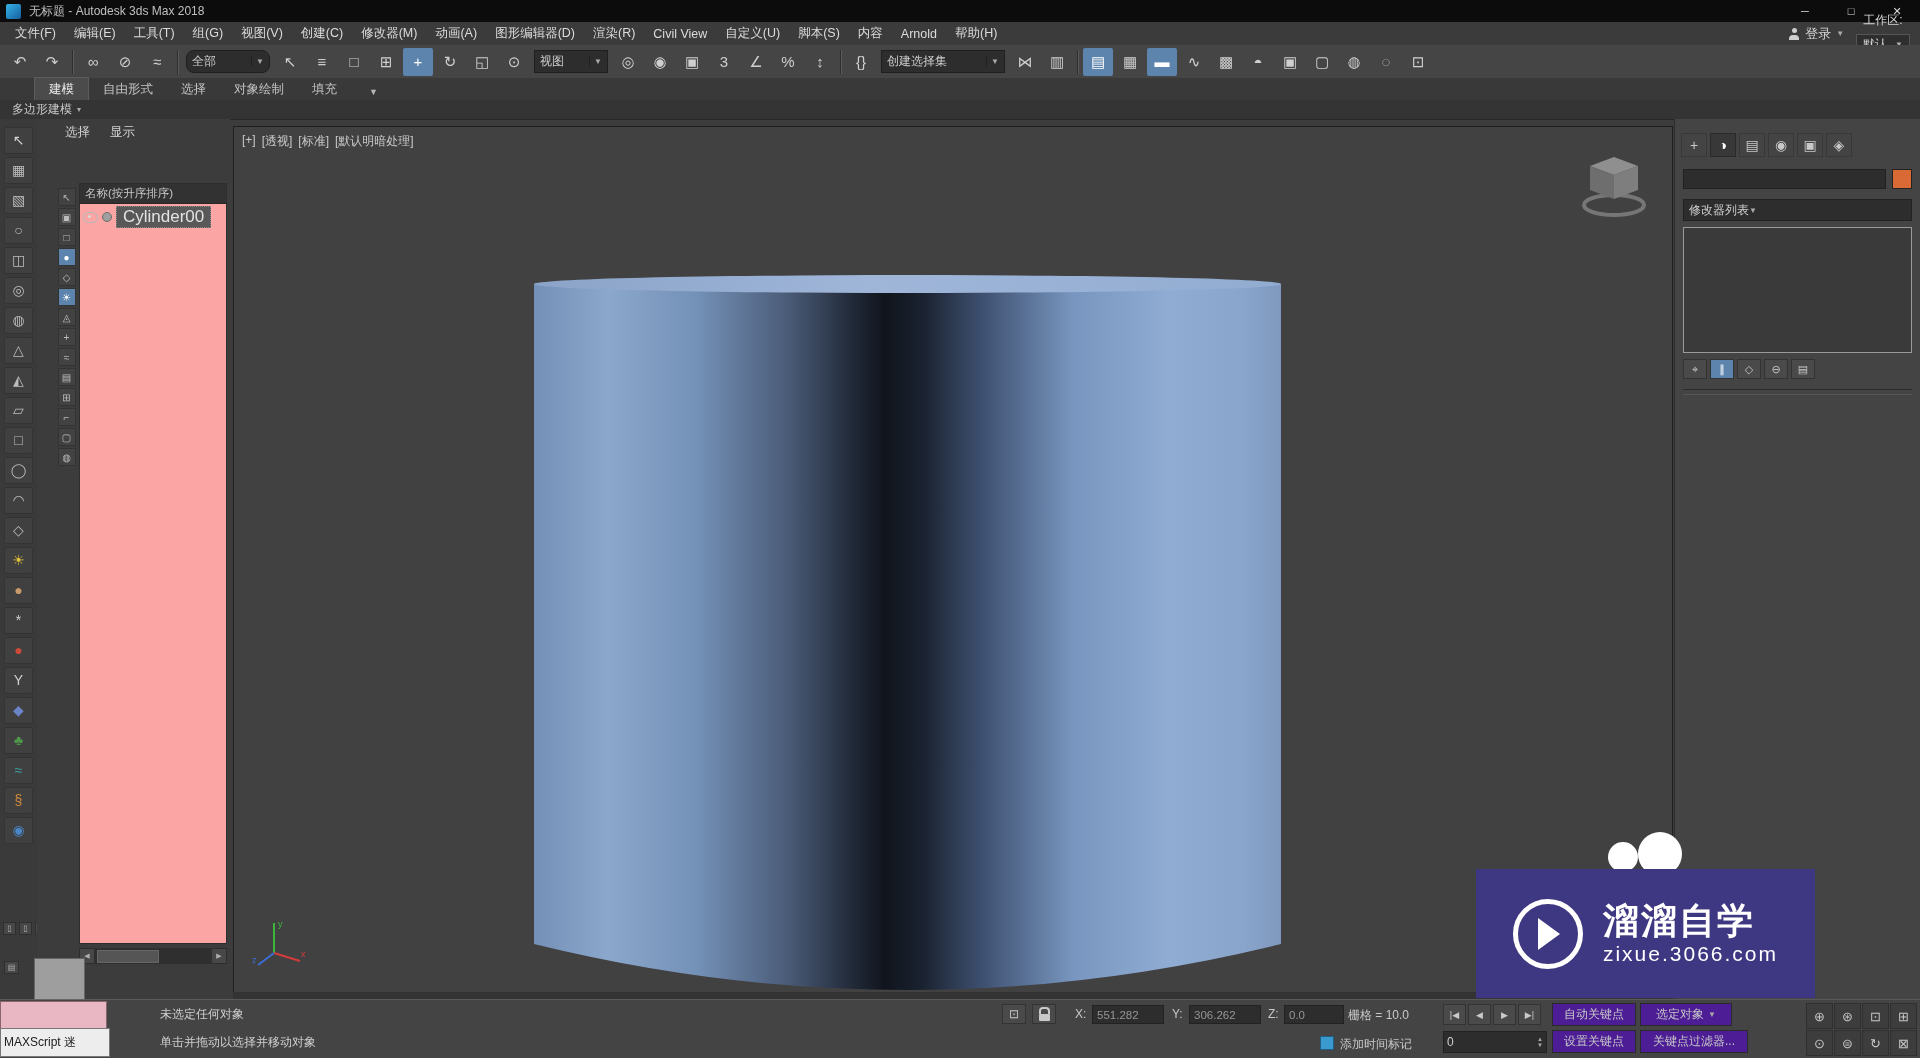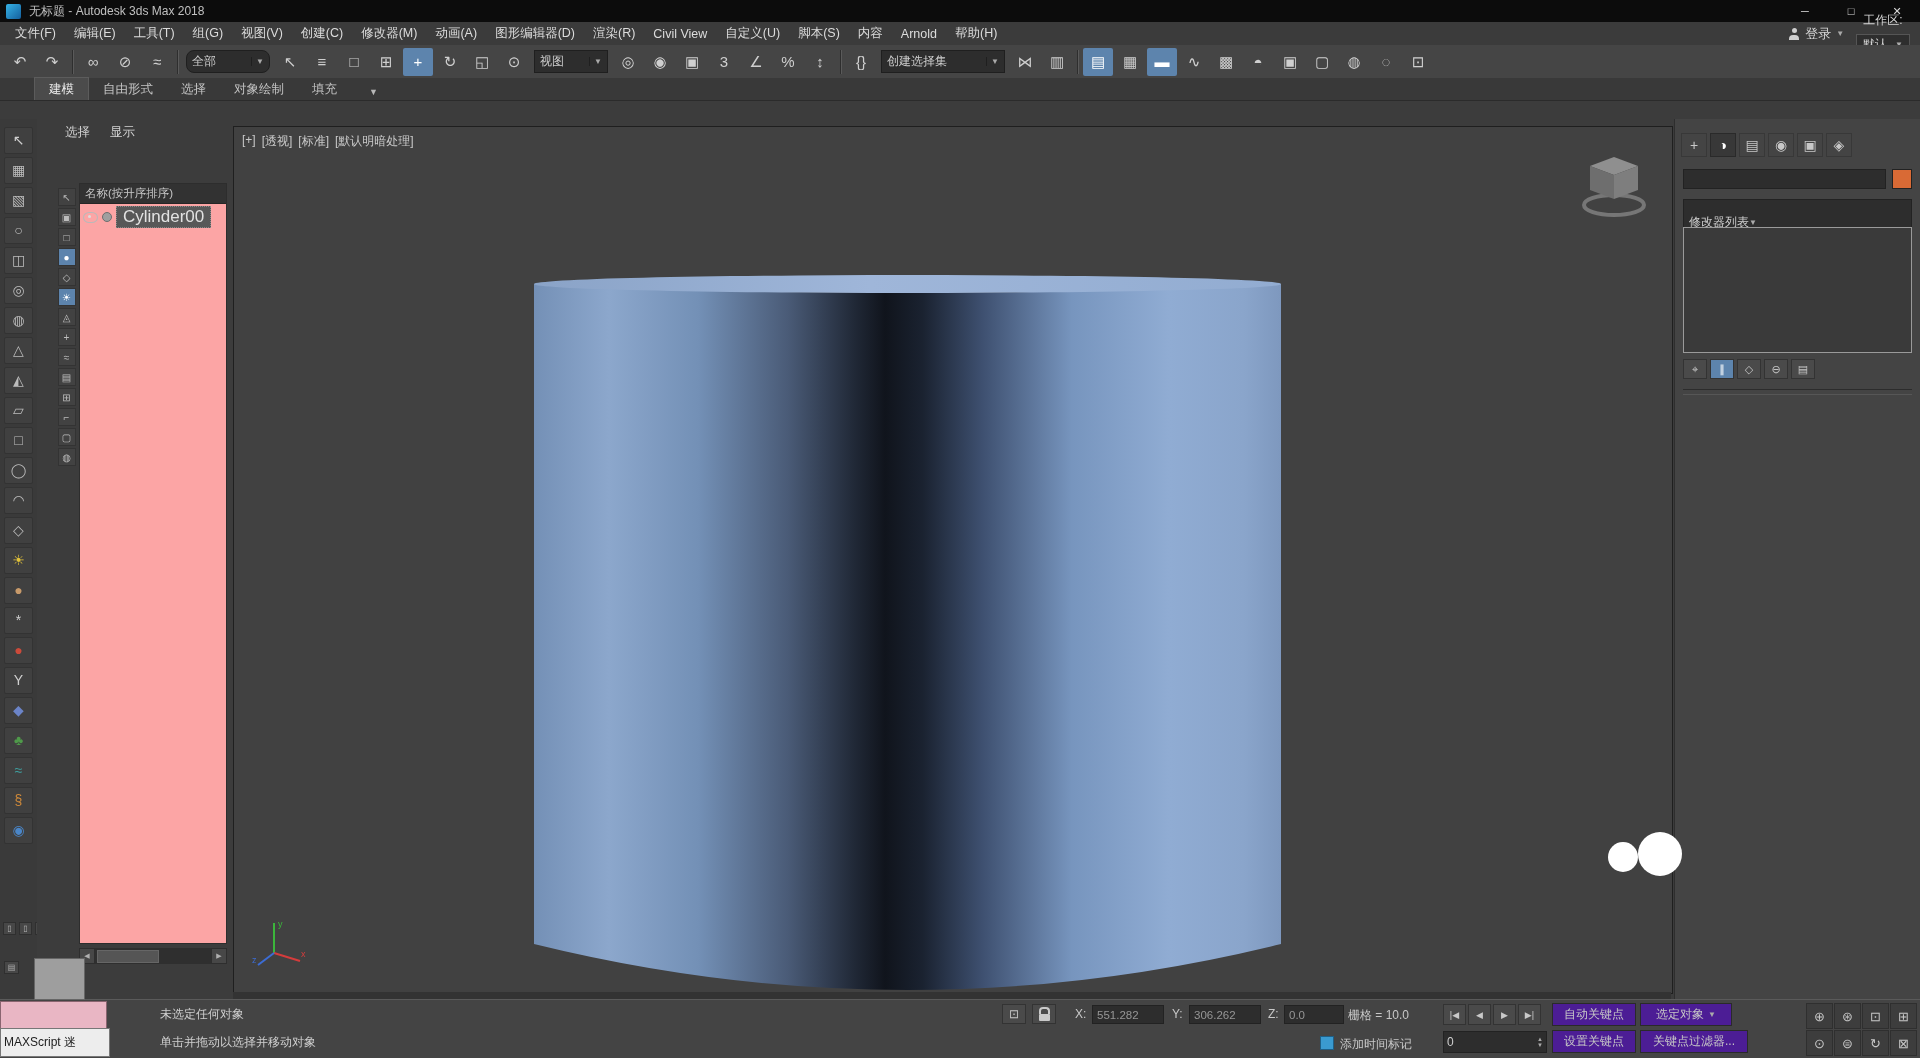--- a/index.html
+++ b/index.html
@@ -97,21 +97,21 @@
   
   .cmd-panel{position:absolute;top:119px;right:0;width:245px;bottom:58px;background:#444;border-left:1px solid #2e2e2e;}
   .cmd-tabs{position:absolute;left:6px;top:14px;display:flex;gap:3px;}
   .cmd-tab{width:26px;height:24px;background:#444;border:1px solid #383838;color:#c8c8c8;
            font-size:14px;display:flex;align-items:center;justify-content:center;padding:0;}
   .cmd-tab.active{background:#383838;border:1px solid #2a2a2a;color:#fff;}
   .cmd-name-row{position:absolute;left:8px;top:50px;right:8px;display:flex;align-items:center;gap:6px;}
   .cmd-name{flex:1;height:18px;background:#2d2d2d;border:1px solid #222;color:#ddd;font-size:12px;padding:0 4px;}
   .cmd-swatch{width:18px;height:18px;background:#d96a35;border:1px solid #222;display:inline-block;}
   .cmd-modlist{position:absolute;left:8px;top:80px;right:8px;height:20px;background:#2d2d2d;border:1px solid #222;
-               display:flex;align-items:center;justify-content:flex-start;font-size:12px;color:#cfcfcf;padding:12px 5px;}
+               display:flex;align-items:center;justify-content:flex-start;font-size:12px;color:#cfcfcf;padding:0 5px;}
   .cmd-stack{position:absolute;left:8px;top:108px;right:8px;height:124px;background:#3a3a3a;border:1px solid #9a9a9a;}
   .cmd-stack-btns{position:absolute;left:8px;top:240px;display:flex;gap:3px;}
   .stack-btn{width:24px;height:20px;background:#4a4a4a;border:1px solid #333;color:#c4c4c4;
              font-size:11px;display:flex;align-items:center;justify-content:center;padding:0;}
   .stack-btn.active{background:#5d84ad;color:#fff;}
   .cmd-divider{position:absolute;left:8px;top:270px;right:8px;height:4px;border-top:1px solid #2c2c2c;border-bottom:1px solid #565656;}
 
   
   .statusbar{position:absolute;left:0;right:0;bottom:0;height:58px;background:#444;border-top:1px solid #5a5a5a;}
   .mxs-pink{position:absolute;left:0;top:1px;width:105px;height:26px;background:#e9b6c4;border:1px solid #8a6570;}
@@ -348,20 +348,24 @@
   <div class="ribbon-row">
     <div class="ribbon-tabs">
 
     <div class="ribbon-tab active"><span>建模</span></div>
         <div class="ribbon-tab"><span>自由形式</span></div>
         <div class="ribbon-tab"><span>选择</span></div>
         <div class="ribbon-tab"><span>对象绘制</span></div>
         <div class="ribbon-tab"><span>填充</span></div>
       </div>
     <button class="ribbon-collapse">▼</button>
+  </div>
+  <div class="ribbon-sub">
+    <span class="ribbon-panel-btn">多边形建模</span>
+    <span class="dd-caret">▾</span>
   </div>
 
   <div class="left-rail">
     <div class="rail-stack">
 
     <button class="rail-btn">
           <span style="color: rgb(207, 207, 207);">↖</span>
         </button>
         <button class="rail-btn">
           <span style="color: rgb(188, 188, 188);">▦</span>
@@ -706,14 +710,21 @@
           <span>↻</span>
         </button>
         <button class="nav-btn">
           <span>⊠</span>
         </button>
       </div>
   </div>
 
   <span class="wm-cloud" style="left:1608px;top:842px;width:30px;height:30px;"></span>
   <span class="wm-cloud" style="left:1638px;top:832px;width:44px;height:44px;"></span>
+  <div class="watermark">
+    <span class="wm-logo"></span>
+    <span class="wm-text">
+      <span class="wm-brand">溜溜自学</span>
+      <span class="wm-url">zixue.3066.com</span>
+    </span>
+  </div>
 
 </div>
 
 </body></html>

